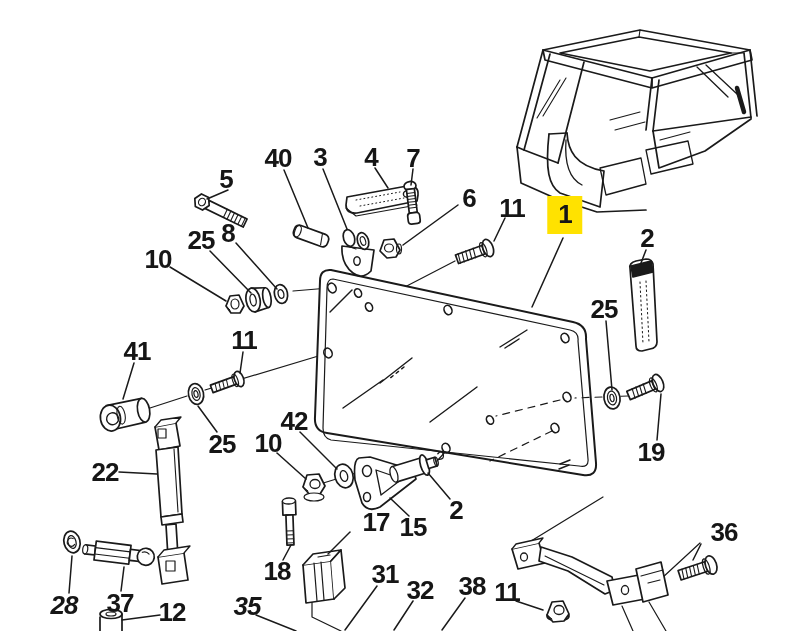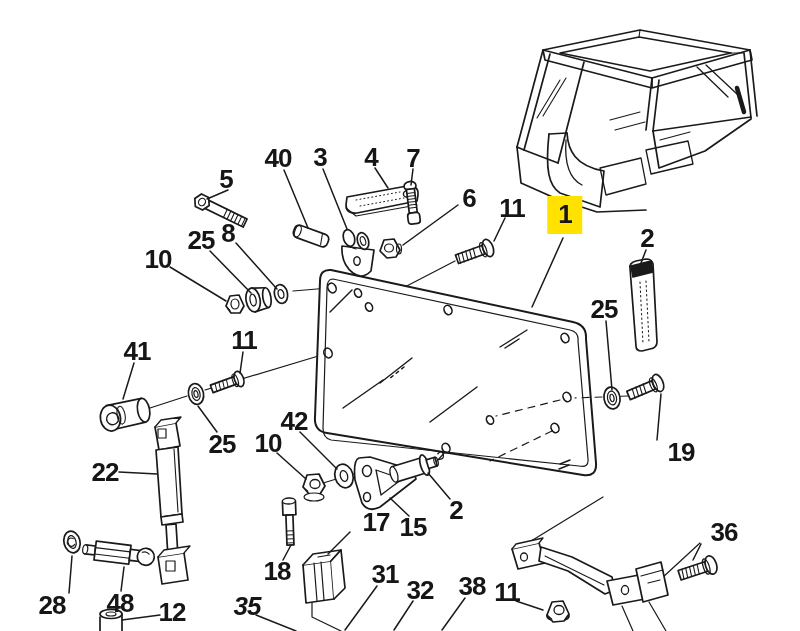--- a/index.html
+++ b/index.html
@@ -346,33 +346,33 @@
       <div class="part-label" style="left: 371px; top: 157px;">4</div>
       <div class="part-label" style="left: 413px; top: 158px;">7</div>
       <div class="part-label" style="left: 469px; top: 198px;">6</div>
       <div class="part-label" style="left: 512px; top: 208px;">11</div>
       <div class="part-label" style="left: 201px; top: 240px;">25</div>
       <div class="part-label" style="left: 228px; top: 233px;">8</div>
       <div class="part-label" style="left: 158px; top: 259px;">10</div>
       <div class="part-label hl" style="left: 565px; top: 215px;">1</div>
       <div class="part-label" style="left: 647px; top: 238px;">2</div>
       <div class="part-label" style="left: 604px; top: 309px;">25</div>
-      <div class="part-label" style="left: 681px; top: 452px;">19</div>
+      <div class="part-label" style="left: 651px; top: 452px;">19</div>
       <div class="part-label" style="left: 137px; top: 351px;">41</div>
       <div class="part-label" style="left: 244px; top: 340px;">11</div>
       <div class="part-label" style="left: 222px; top: 444px;">25</div>
       <div class="part-label" style="left: 105px; top: 472px;">22</div>
       <div class="part-label" style="left: 268px; top: 443px;">10</div>
       <div class="part-label" style="left: 294px; top: 421px;">42</div>
       <div class="part-label" style="left: 413px; top: 527px;">15</div>
       <div class="part-label" style="left: 456px; top: 510px;">2</div>
       <div class="part-label" style="left: 376px; top: 522px;">17</div>
       <div class="part-label" style="left: 277px; top: 571px; text-align: center;">18</div>
-      <div class="part-label" style="left: 52px; top: 605px;">28</div>
-      <div class="part-label" style="left: 120px; top: 603px;">48</div>
+      <div class="part-label" style="left: 64px; top: 605px; font-style: italic;">28</div>
+      <div class="part-label" style="left: 120px; top: 603px;">37</div>
       <div class="part-label" style="left: 172px; top: 612px;">12</div>
       <div class="part-label" style="left: 247px; top: 606px; font-style: italic;">35</div>
       <div class="part-label" style="left: 385px; top: 574px;">31</div>
       <div class="part-label" style="left: 420px; top: 590px;">32</div>
       <div class="part-label" style="left: 472px; top: 586px;">38</div>
       <div class="part-label" style="left: 507px; top: 592px;">11</div>
       <div class="part-label" style="left: 724px; top: 532px;">36</div>
     </div>
 
 </div>

